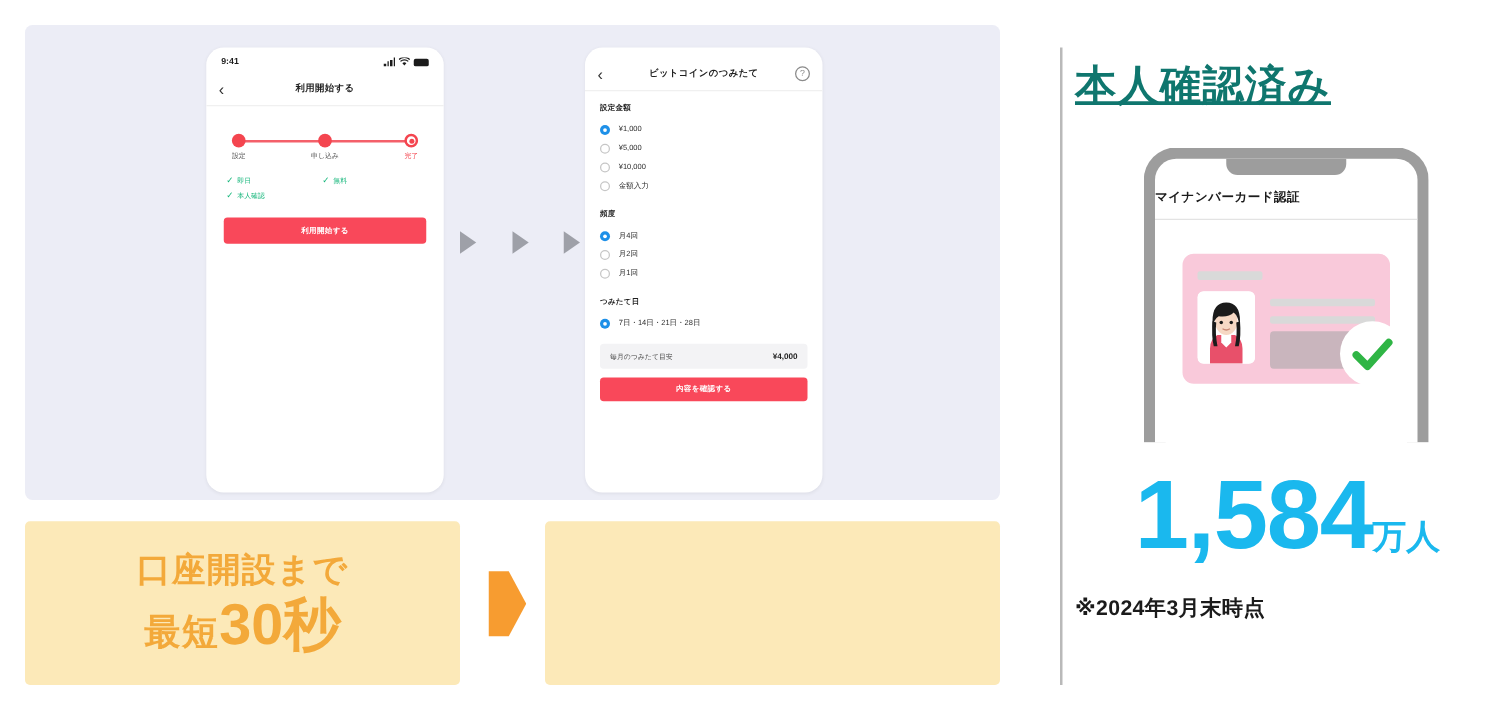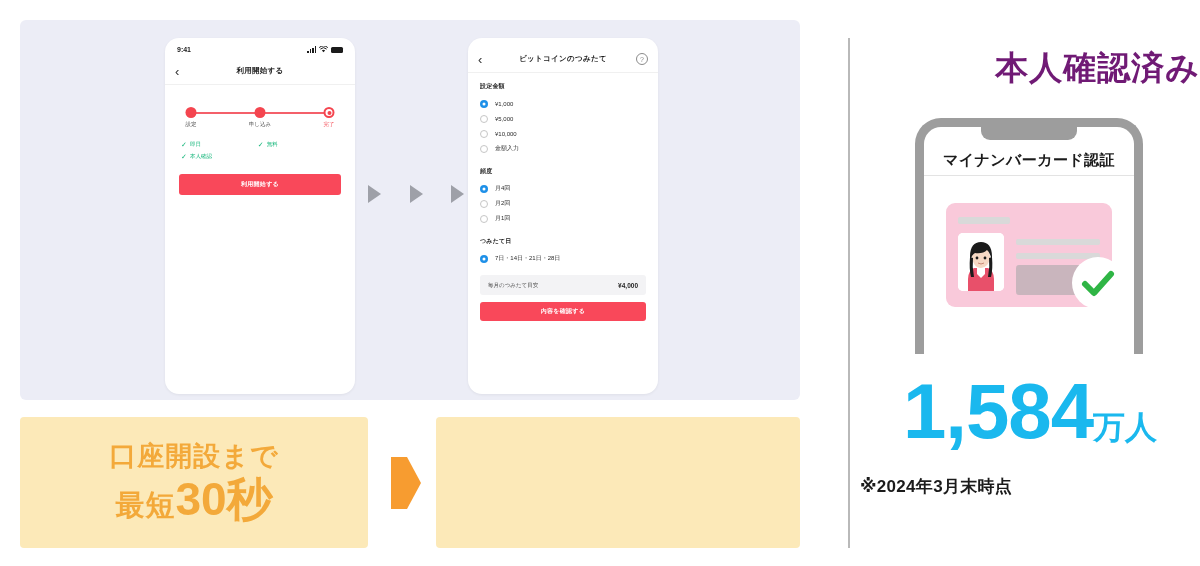--- a/index.html
+++ b/index.html
@@ -305,25 +305,26 @@
   
   #right-column {
     position: absolute;
     left: 860px; top: 0;
     width: 340px; height: 566px;
   }
   #verified-heading {
     position: absolute;
     left: 0; top: 46px;
     width: 340px;
-    text-align: right;
+    text-align: left;
     font-size: 33px;
     font-weight: bold;
-    color: #701a75;
+    color: #0f766e;
     letter-spacing: 1px;
+    text-decoration: underline;
   }
 
   
   #verify-phone {
     position: absolute;
     left: 55px; top: 118px;
     width: 228px; height: 236px;
     border: 9px solid #9d9d9d;
     border-bottom: none;
     border-radius: 26px 26px 0 0;
@@ -337,22 +338,21 @@
     top: 0;
     transform: translateX(-50%);
     width: 96px; height: 13px;
     background: #9d9d9d;
     border-radius: 0 0 9px 9px;
   }
   #verify-title {
     position: absolute;
     left: 0; top: 24px;
     width: 100%;
-    text-align: center;
-    font-size: 15px;
+    font-size: 10px;
     font-weight: bold;
     color: #1b1b1b;
     letter-spacing: .4px;
   }
   #verify-divider {
     position: absolute;
     left: 0; top: 48px;
     width: 100%; height: 1px;
     background: #e3e3e3;
   }
@@ -402,21 +402,21 @@
     position: absolute;
     left: 0; top: 372px;
     width: 340px;
     text-align: center;
     color: #1ab8ee;
     font-weight: bold;
     line-height: 1;
     white-space: nowrap;
   }
   #stat-value { font-size: 78px; letter-spacing: -1px; }
-  #stat-unit  { font-size: 32px; letter-spacing: 0px; }
+  #stat-unit  { font-size: 27px; letter-spacing: 0px; }
 
   #stat-note {
     position: absolute;
     left: 0; top: 475px;
     width: 340px;
     text-align: left;
     font-size: 17px;
     font-weight: bold;
     color: #1b1b1b;
     letter-spacing: .3px;

